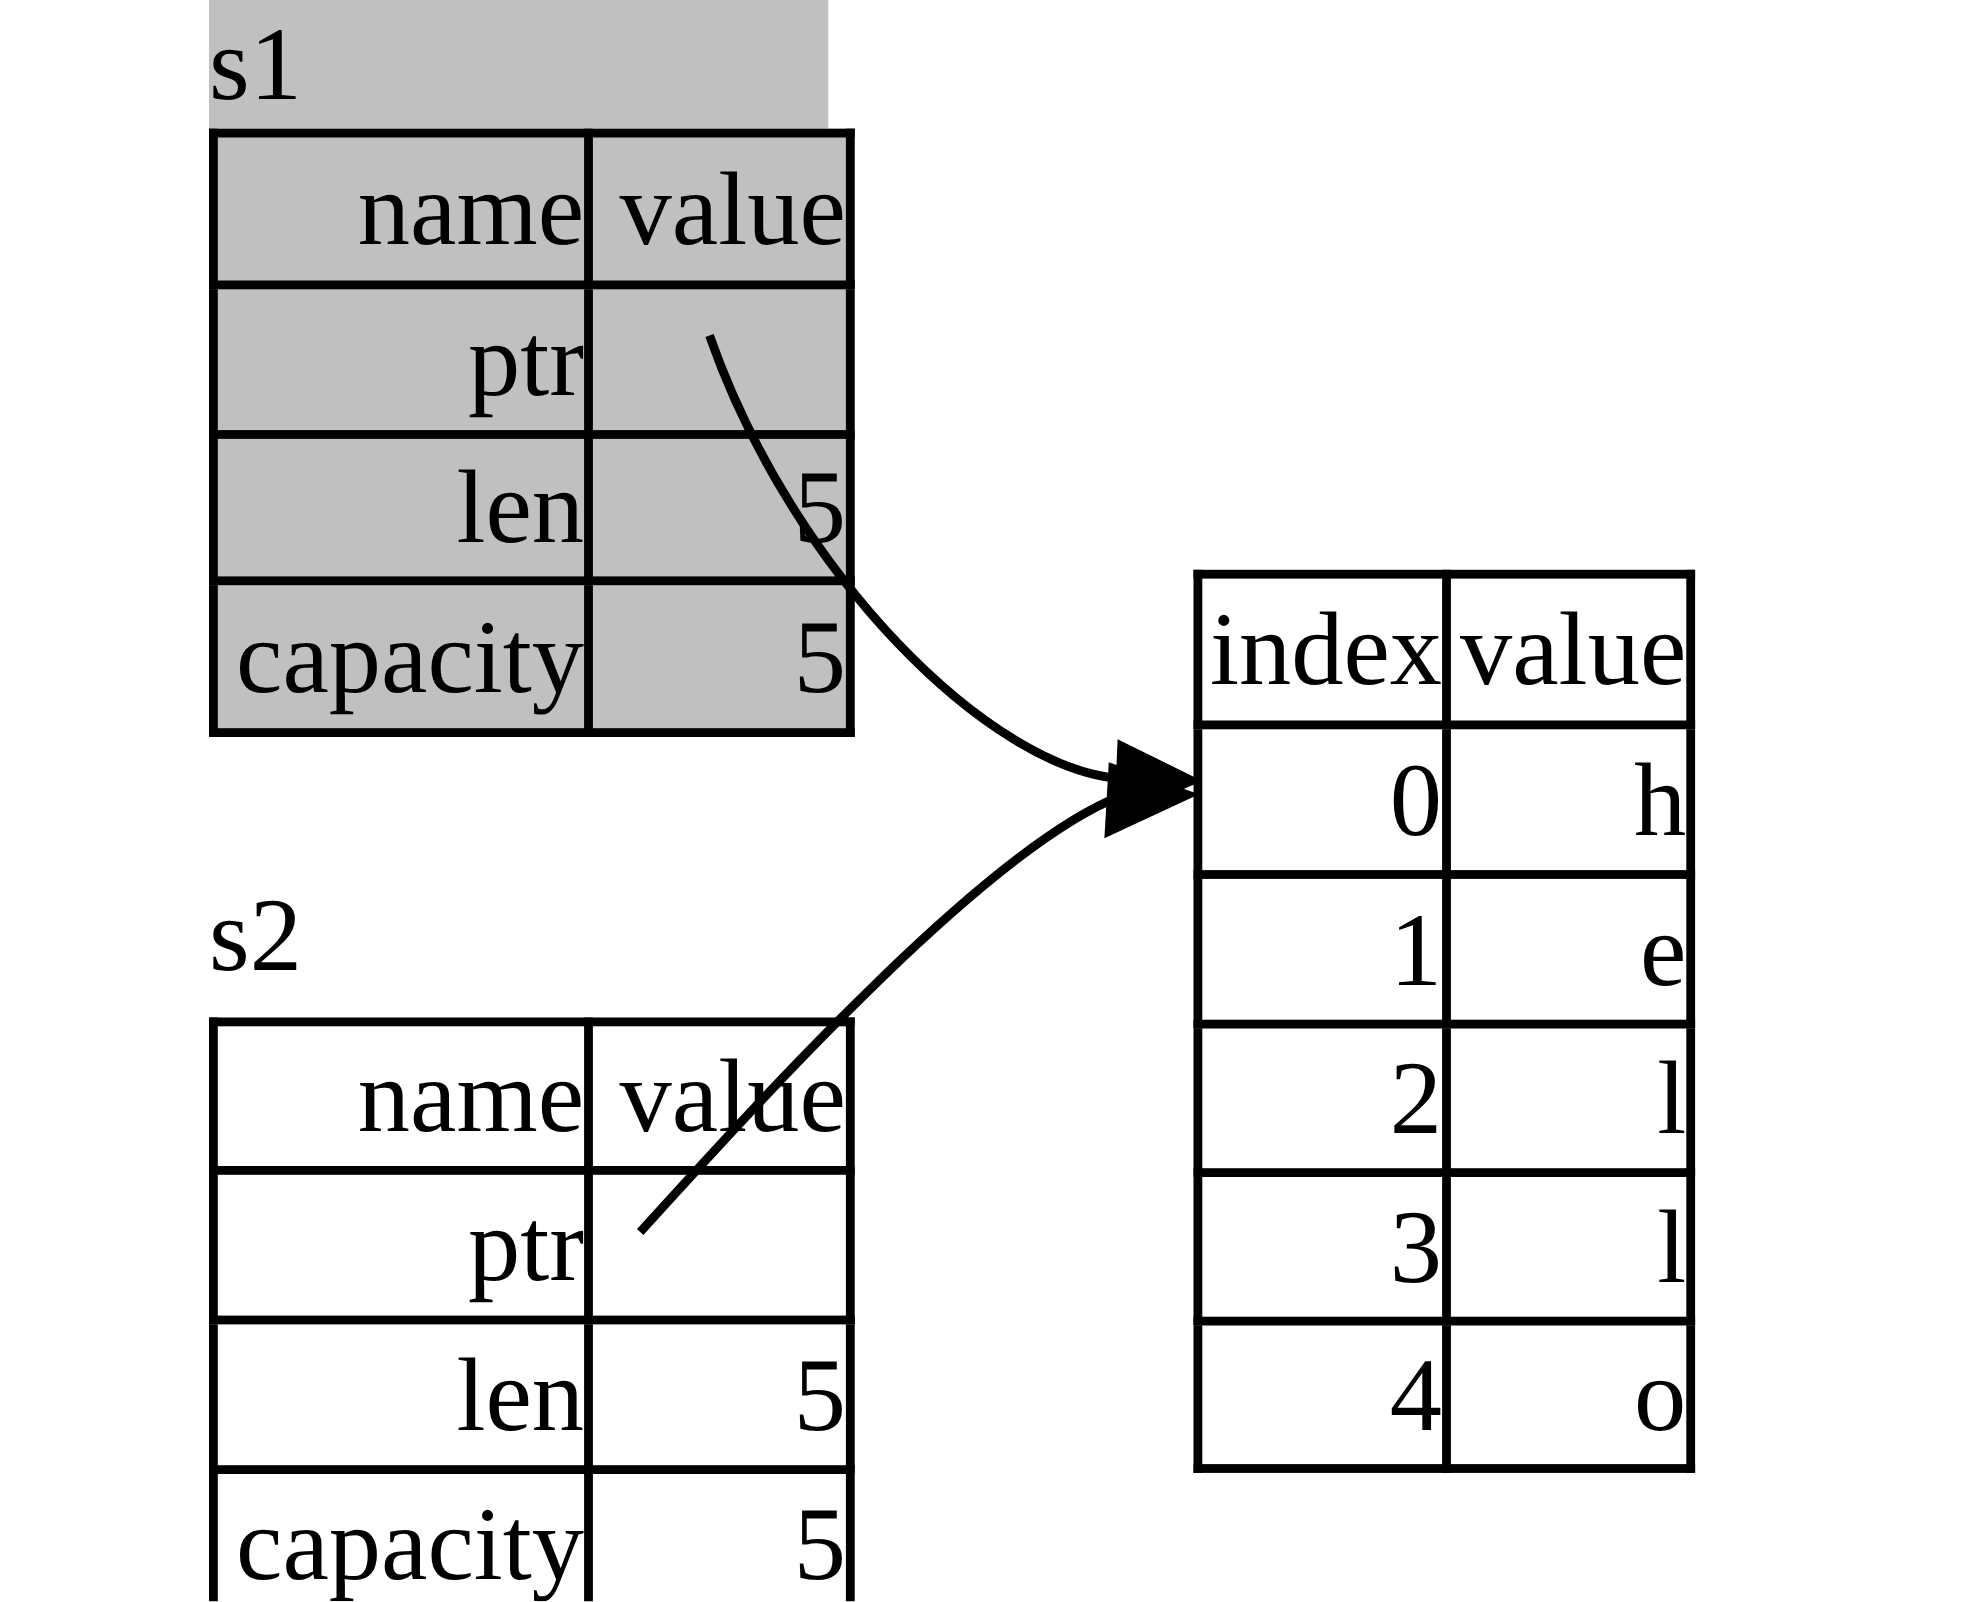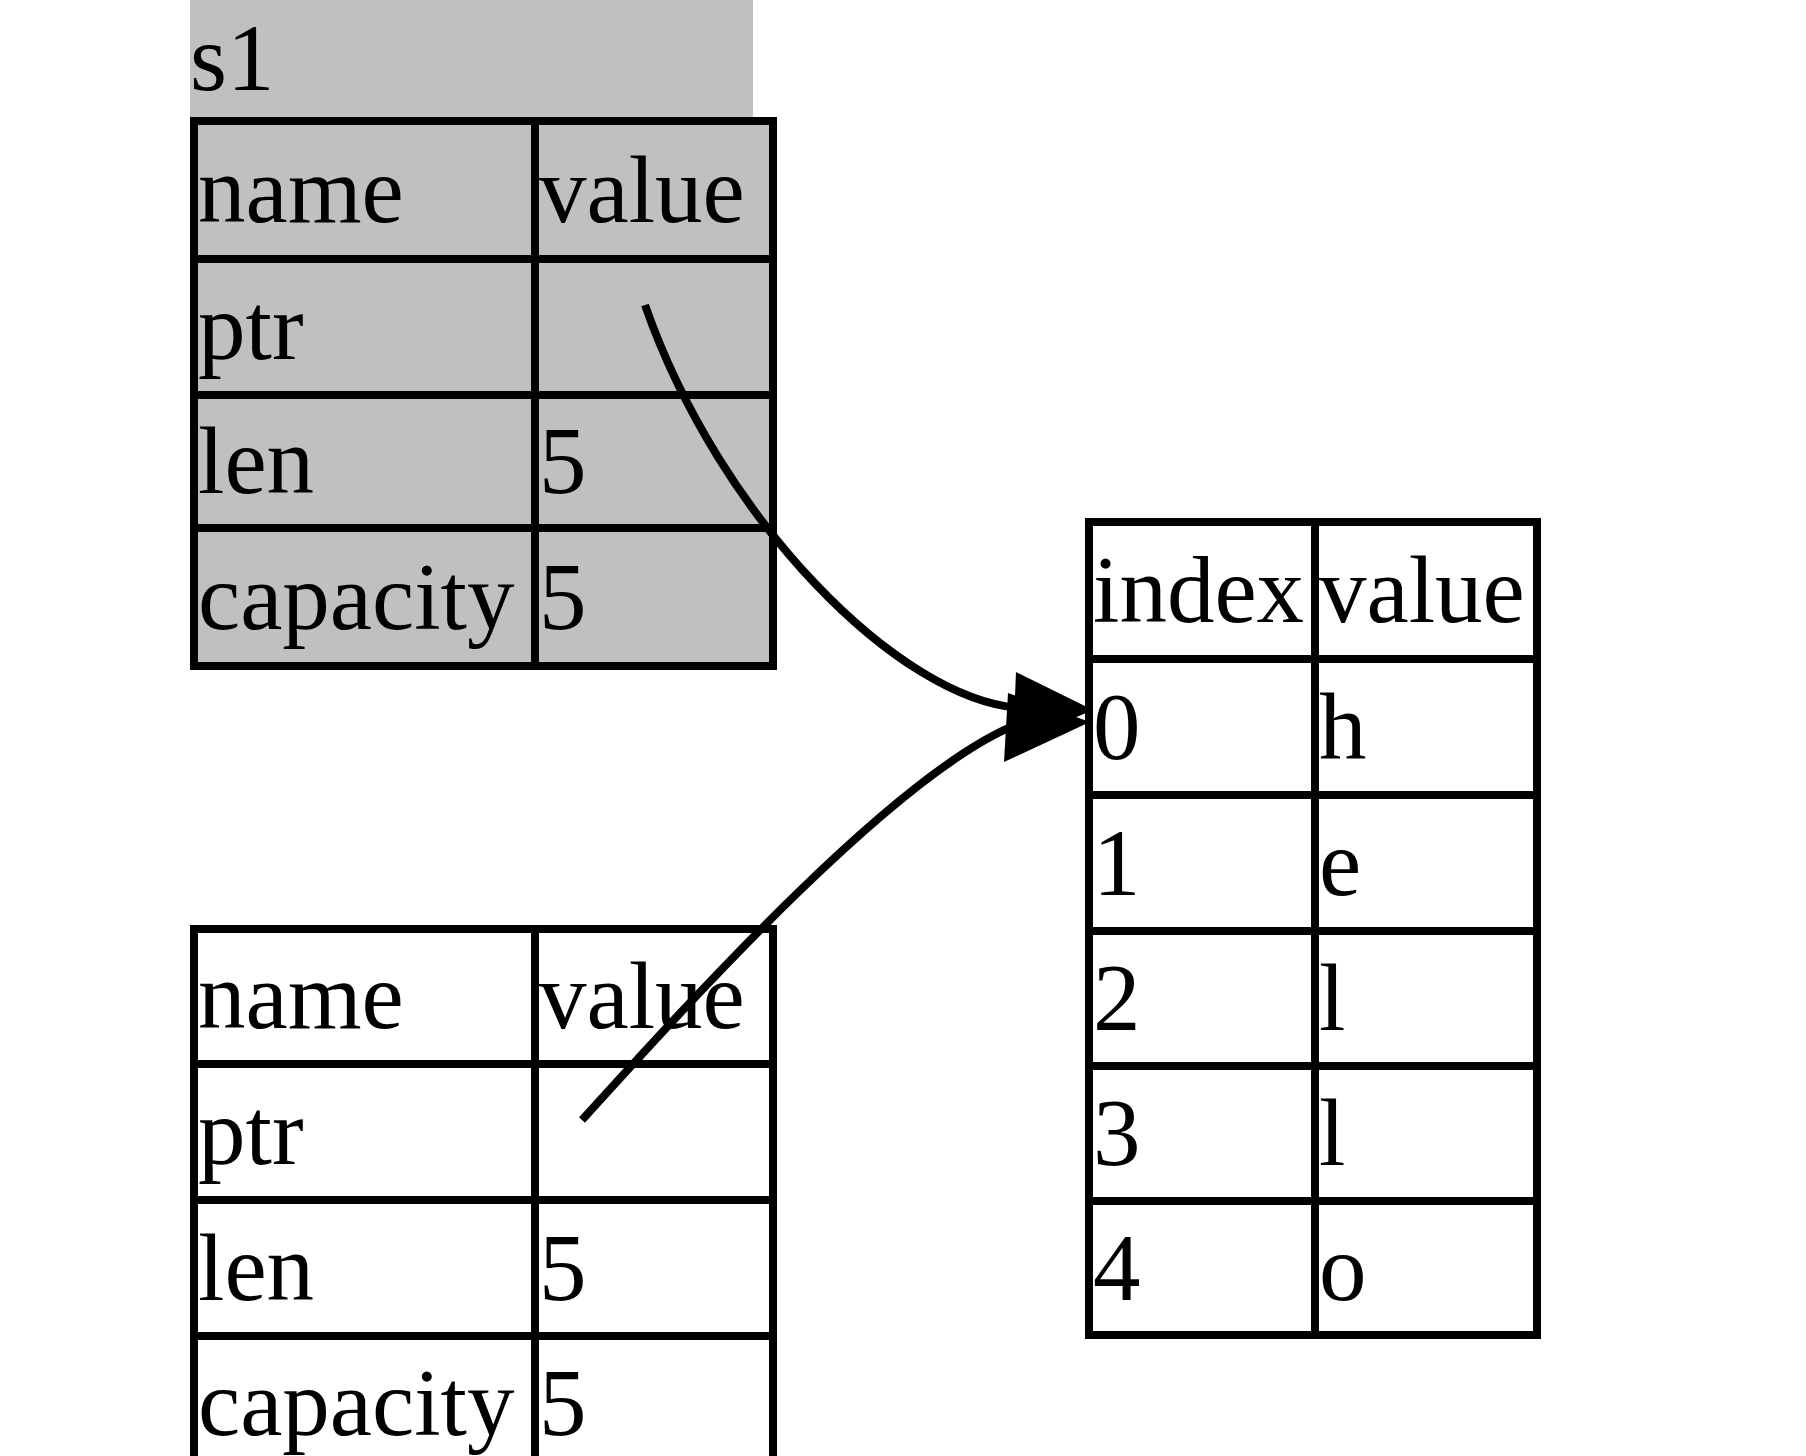--- a/index.html
+++ b/index.html
@@ -22,21 +22,21 @@
   }
   .title-s1 { left: 190px; top: 0; width: 563px; height: 117px; background: #c0c0c0; }
   .title-s2 { left: 190px; top: 775px; width: 563px; height: 150px; background: #ffffff; }
   table.vtable {
     position: absolute;
     border-collapse: collapse;
     table-layout: fixed;
   }
   table.vtable td {
     border: 8px solid #000000;
-    text-align: left;
+    text-align: right;
     vertical-align: middle;
     font-size: 95px;
     line-height: 1;
     white-space: nowrap;
     padding: 0;
     overflow: hidden;
   }
   .t-s1 { left: 190px; top: 117px; width: 563px; }
   .t-s1 td, .t-s1 { background: #c0c0c0; }
   .t-s2 { left: 190px; top: 925px; width: 563px; background: #ffffff; }
@@ -81,20 +81,23 @@
       <td class="r125">len</td>
       <td class="r125">5</td>
     </tr>
     <tr>
       <td class="r130">capacity</td>
       <td class="r130">5</td>
     </tr>
   </tbody>
     </table>
 
+  <div class="block-title title-s2">
+    <span>s2</span>
+  </div>
   <table class="vtable t-s2">
     <tbody>
         <tr>
       <td class="col-name r127">name</td>
       <td class="col-val r127">value</td>
     </tr>
     <tr>
       <td class="r128">ptr</td>
       <td class="r128"></td>
     </tr>

